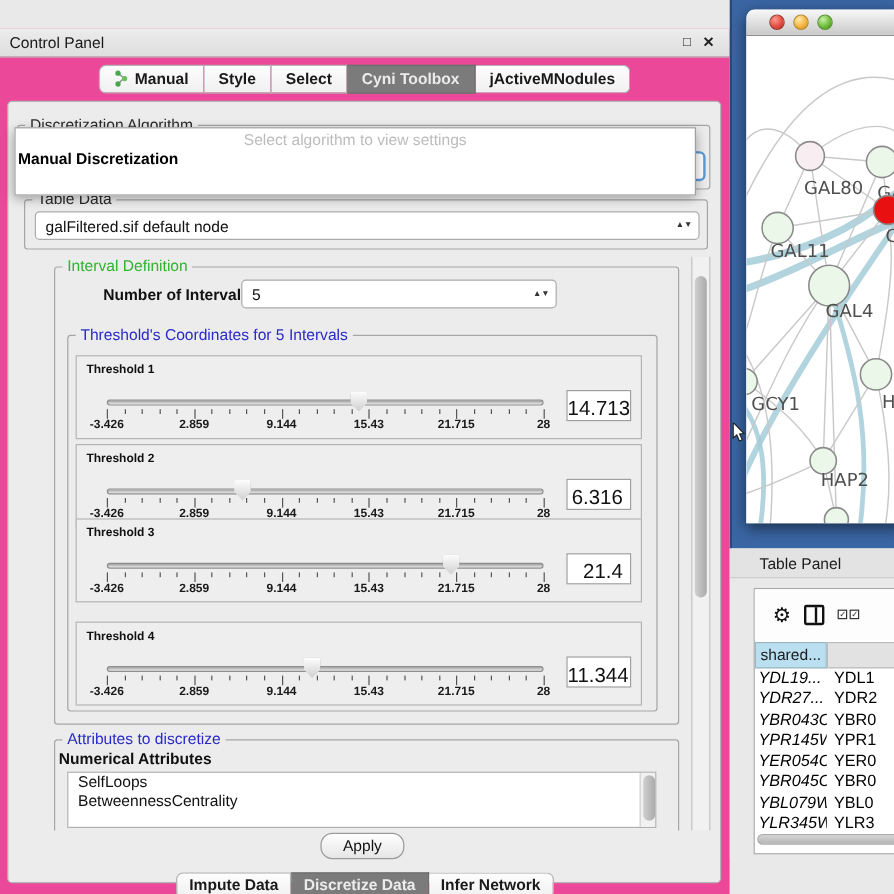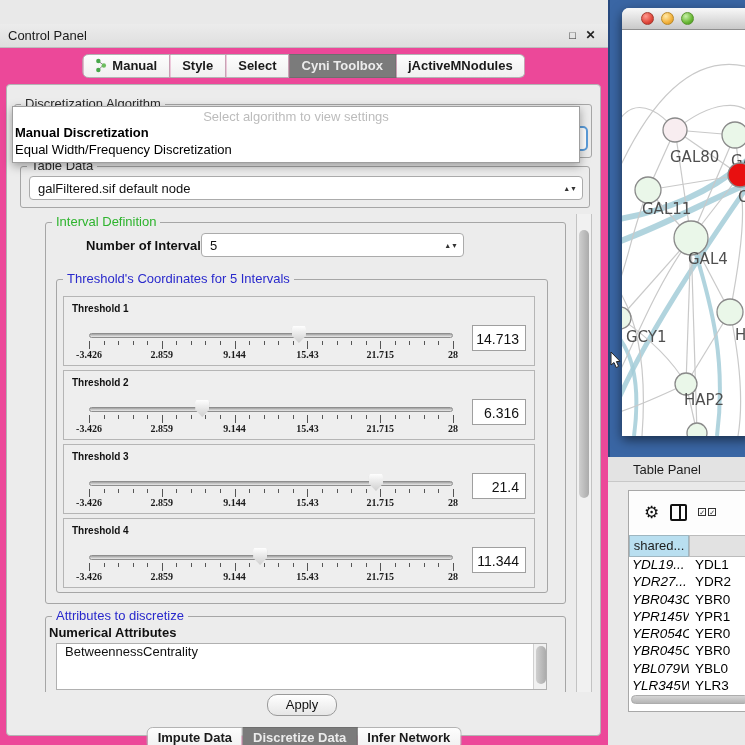--- a/index.html
+++ b/index.html
@@ -42,22 +42,22 @@
   .popup-item.bold { font-weight:bold; }
 
   
   .tbox { position:absolute; left:60px; width:472px; height:70px; background:#eeeeee; border:1px solid #b5b5b5; }
   .tlabel { position:absolute; left:8px; top:6px; font-weight:bold; font-size:10px; color:#111; }
   .track { position:absolute; left:25px; top:36px; width:364px; height:5px; border-radius:3px; border:1px solid #8e8e8e; background:linear-gradient(#9f9f9f,#cfcfcf 60%,#e8e8e8); }
   .thumb { position:absolute; top:-8px; width:14px; height:17px; margin-left:-7px; background:linear-gradient(#fefefe,#cfcfcf); clip-path:polygon(8% 0,92% 0,100% 14%,100% 58%,50% 100%,0 58%,0 14%); filter:drop-shadow(0 0 1px #777); }
   .ticks { position:absolute; left:25px; top:44px; width:364px; height:8px; }
   .tick { position:absolute; top:0; width:1px; background:#555; }
   .slabels { position:absolute; left:25px; top:52px; width:364px; height:12px; }
-  .slabel { position:absolute; transform:translateX(-50%); font-size:10px; font-weight:bold; color:#1a1a1a; white-space:nowrap;font-family:Liberation Serif, serif; }
-  .vbox { position:absolute; right:8px; top:28px; width:54px; height:26px; background:#fff; border:1px solid #9f9f9f; font-size:14px; color:#111; text-align:right; padding:5px 6px 0 0; }
+  .slabel { position:absolute; transform:translateX(-50%); font-size:10px; font-weight:bold; color:#1a1a1a; white-space:nowrap; }
+  .vbox { position:absolute; right:8px; top:28px; width:54px; height:26px; background:#fff; border:1px solid #9f9f9f; font-size:17px; color:#111; text-align:right; padding:5px 6px 0 0; }
 
   .list { position:absolute; background:#fff; border:1px solid #b0b0b0; overflow:hidden; }
   .list-item { font-size:13px; color:#111; padding-left:8px; height:15.5px; line-height:15.5px; white-space:nowrap; }
 
   .vscroll { position:absolute; background:#f1f1f1; border-left:1px solid #c3c3c3; border-right:1px solid #c3c3c3; }
   .vthumb { position:absolute; left:2px; width:10px; border-radius:6px; background:linear-gradient(90deg,#cfcfcf,#ababab); }
 
   .apply-btn { position:absolute; left:267px; top:670px; width:70px; height:22px; background:linear-gradient(#ffffff,#e6e6e6); border:1px solid #9a9a9a; border-radius:10px; font-size:13px; text-align:center; line-height:20px; color:#111; }
 
   
@@ -136,21 +136,20 @@
     <span class="gtitle dark">Discretization Algorithm</span>
   </div>
   <div class="focus-combo">
     <span class="stepper">▲▼</span>
   </div>
 
   <div class="popup">
     <div class="popup-hint">Select algorithm to view settings</div>
     <div id="popup-items">
         <div class="popup-item bold">Manual Discretization</div>
-        <div class="popup-item">Equal Width/Frequency Discretization</div>
       </div>
   </div>
 
   <div class="group" style="left:20px; top:142px; width:570px; height:42px;">
     <span class="gtitle dark">Table Data</span>
     <div class="combo" style="left:8px; top:9px; width:554px; height:24px;">
       <span>galFiltered.sif default node</span>
       <span class="stepper">▲▼</span>
     </div>
   </div>
@@ -248,21 +247,21 @@
               <div class="slabels">
                 <div class="slabel" style="left: 0%;">-3.426</div>
                 <div class="slabel" style="left: 20%;">2.859</div>
                 <div class="slabel" style="left: 40%;">9.144</div>
                 <div class="slabel" style="left: 60%;">15.43</div>
                 <div class="slabel" style="left: 80%;">21.715</div>
                 <div class="slabel" style="left: 100%;">28</div>
               </div>
               <div class="vbox">6.316</div>
             </div>
-            <div class="tbox" style="top: 164px; left: 6px;">
+            <div class="tbox" style="top: 152px; left: 6px;">
               <div class="tlabel">Threshold 3</div>
               <div class="track">
                 <div class="thumb" style="left: 78.9983%;"></div>
               </div>
               <div class="ticks">
                 <div class="tick" style="left: 0%; height: 8px;"></div>
                 <div class="tick" style="left: 4%; height: 4px;"></div>
                 <div class="tick" style="left: 8%; height: 4px;"></div>
                 <div class="tick" style="left: 12%; height: 4px;"></div>
                 <div class="tick" style="left: 16%; height: 4px;"></div>
@@ -342,20 +341,21 @@
               <div class="vbox">11.344</div>
             </div>
           </div>
       </div>
     </div>
 
     <div class="group" style="left:31px; top:404px; width:521px; height:110px; background:#ececec;">
       <span class="gtitle blue">Attributes to discretize</span>
       <div style="position:absolute; left:3px; top:8px; font-weight:bold; font-size:13px;">Numerical Attributes</div>
       <div class="list" style="left:10px; top:26px; width:491px; height:47px;" id="attr-list">
+        <div class="list-item">SelfLoops</div>
           <div class="list-item">BetweennessCentrality</div>
           <div class="vscroll" style="right:0; top:0; width:13px; height:47px; border:none; border-left:1px solid #d0d0d0;">
           <div class="vthumb" style="top:2px; height:38px;"></div>
         </div>
       </div>
     </div>
 
   </div>
 
   <div class="vscroll" style="left:576px; top:190px; width:16px; height:478px;">

